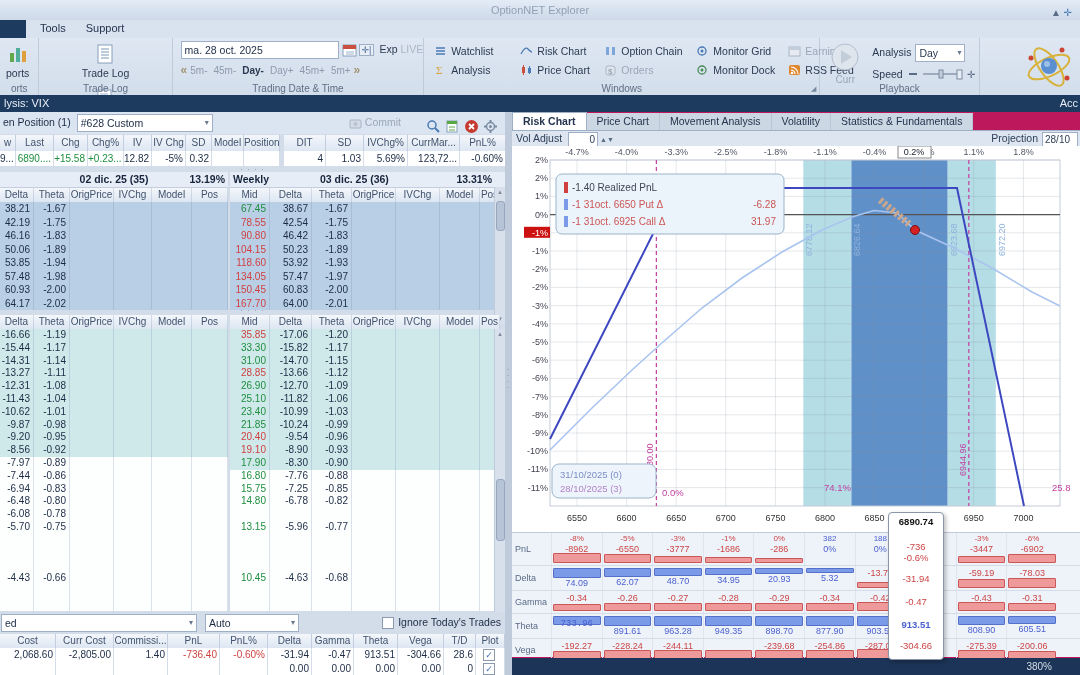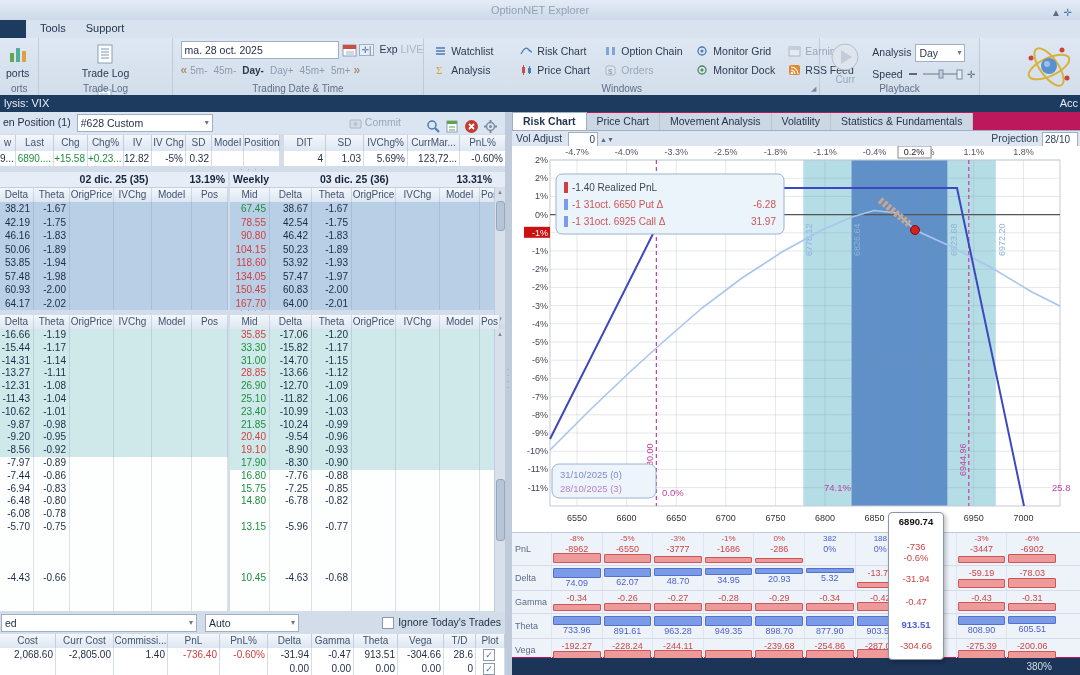--- a/index.html
+++ b/index.html
@@ -581,21 +581,21 @@
           </div>
           <div class="gcell">
             <div class="gtext redv" style="margin-top: 2px;">-0.31</div>
             <div class="gbar" style="bottom: 2px; height: 6px; background: rgb(239, 154, 154); border: 1px solid rgb(204, 85, 85);"></div>
           </div>
         </div>
         <div class="grow" style="height: 24px;">
           <div class="rlab">Theta</div>
           <div class="gcell">
             <div class="gbar" style="top: 2px; height: 7px; background: rgb(123, 155, 232); border: 1px solid rgb(85, 112, 200);"></div>
-            <div class="gtext bluev" style="margin-top: 11px;">733.96</div>
+            <div class="gtext bluev" style="margin-top: 5px; font-family: Liberation Mono, monospace;">733.96</div>
           </div>
           <div class="gcell">
             <div class="gbar" style="top: 2px; height: 8px; background: rgb(123, 155, 232); border: 1px solid rgb(85, 112, 200);"></div>
             <div class="gtext bluev" style="margin-top: 12px;">891.61</div>
           </div>
           <div class="gcell">
             <div class="gbar" style="top: 2px; height: 8px; background: rgb(123, 155, 232); border: 1px solid rgb(85, 112, 200);"></div>
             <div class="gtext bluev" style="margin-top: 12px;">963.28</div>
           </div>
           <div class="gcell">

